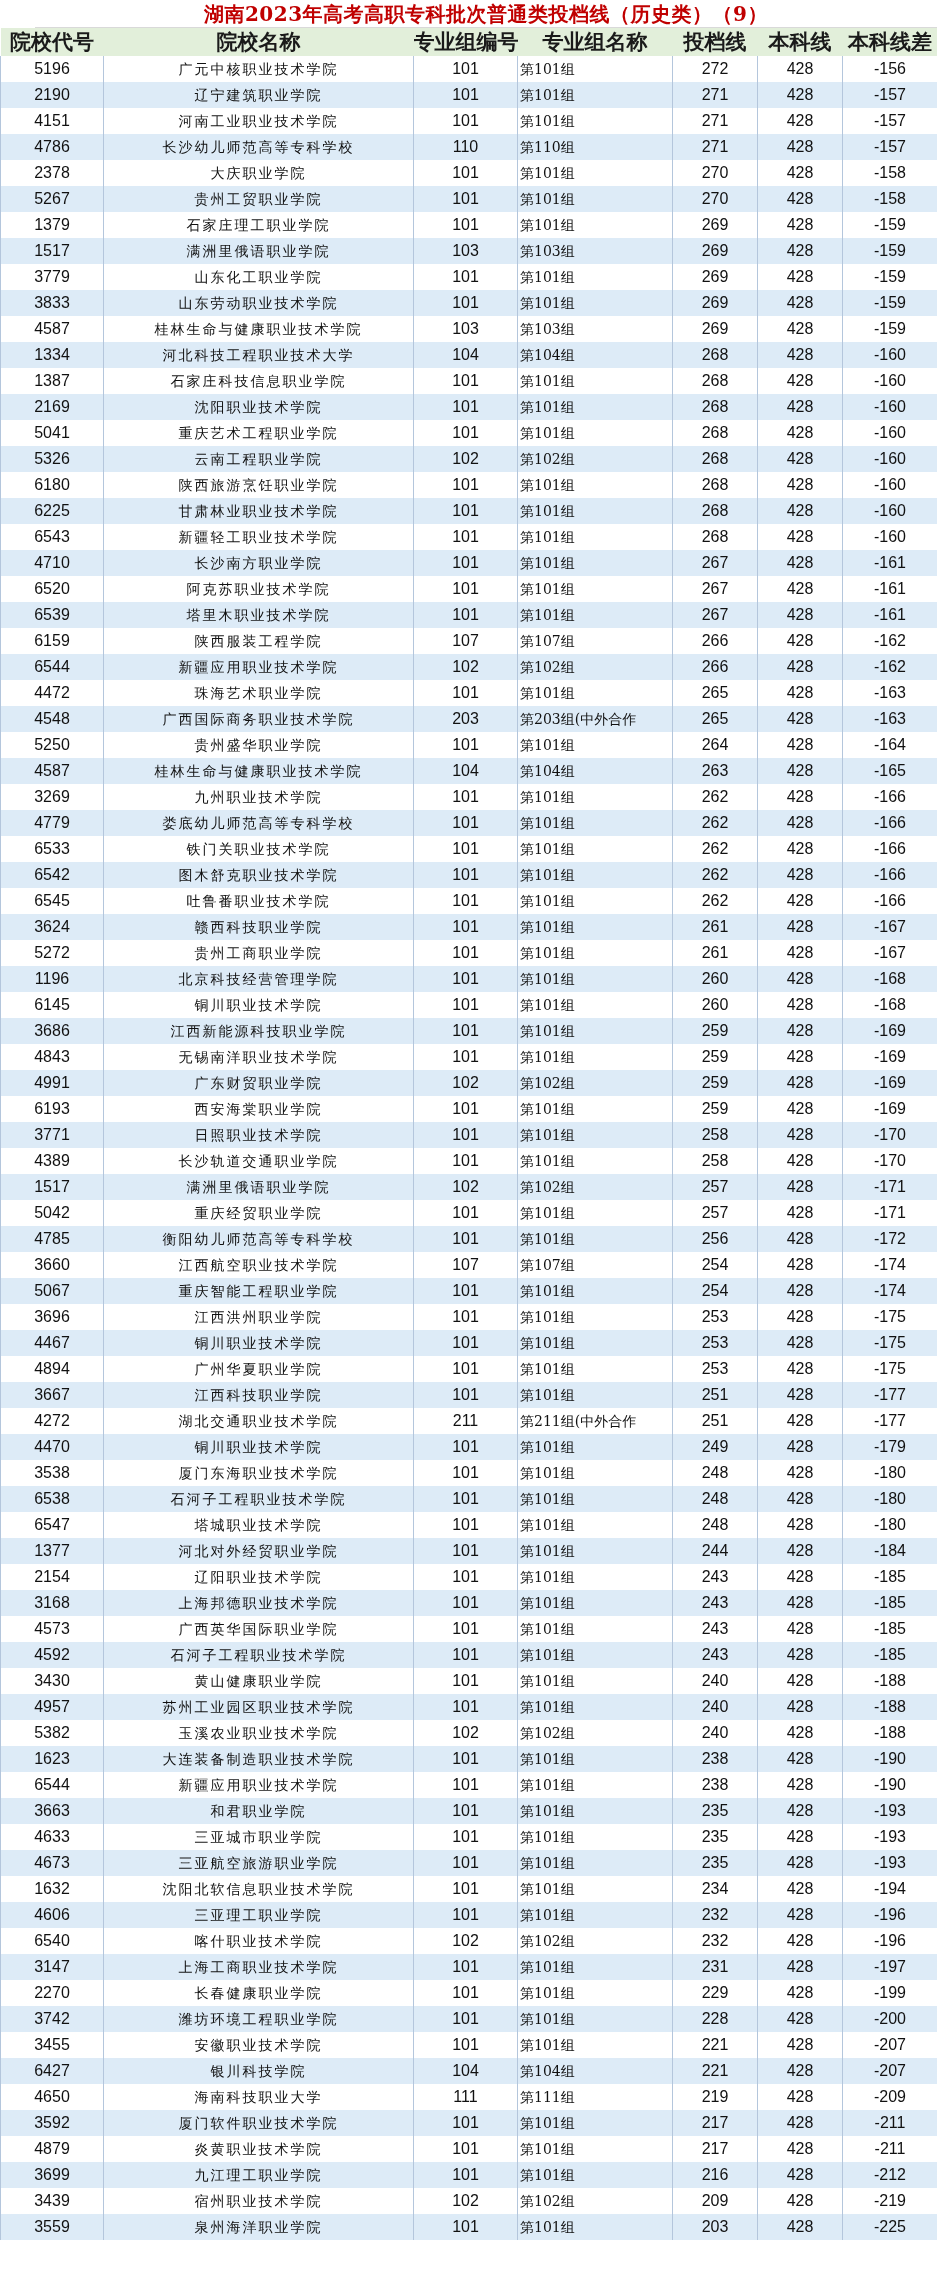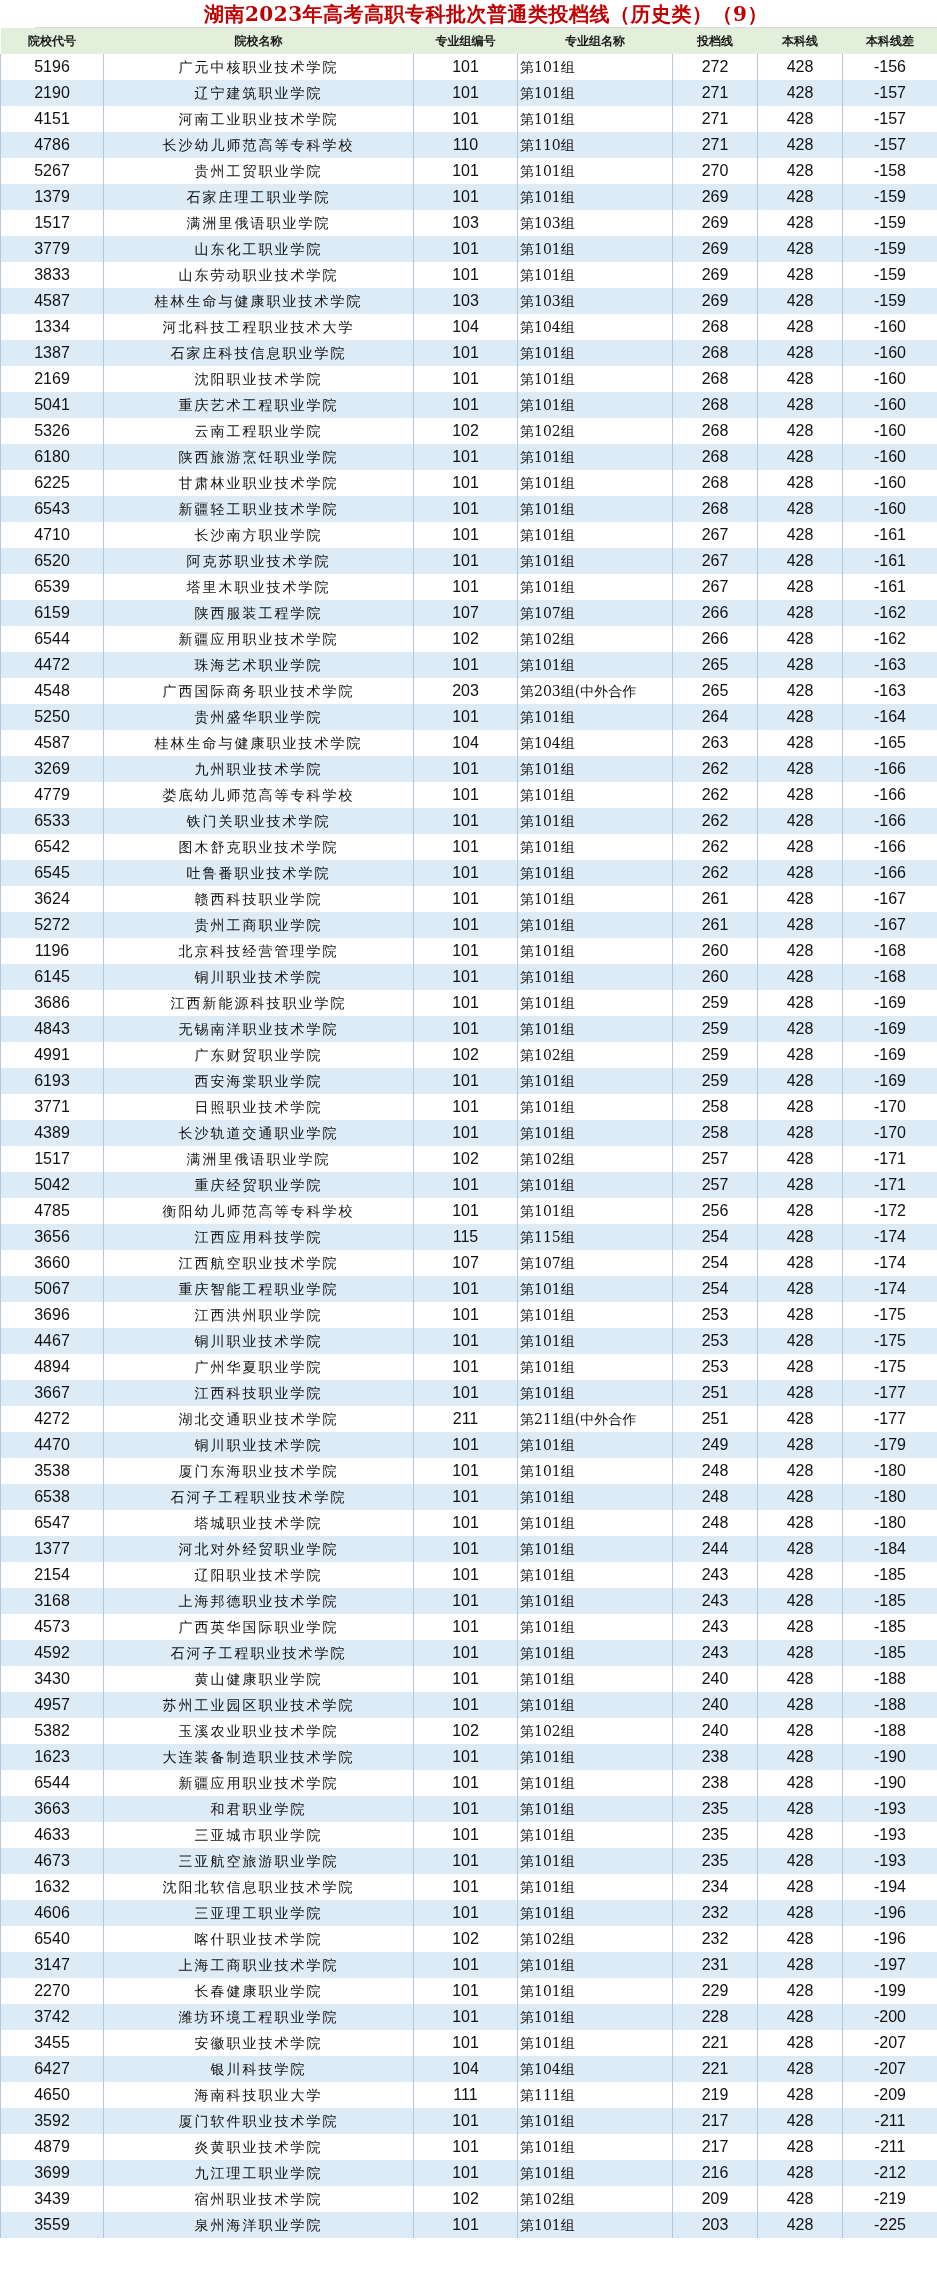--- a/index.html
+++ b/index.html
@@ -10,21 +10,21 @@
     color: #c00000; font-weight: bold; font-size: 20px;
     font-family: "DejaVu Serif", "Liberation Serif", serif;
     background: #ffffff; border-bottom: 1px solid #d9d9d9; box-sizing: border-box;
     letter-spacing: 0.5px; white-space: nowrap; overflow: hidden; margin-left: 35px;
   }
   table { border-collapse: collapse; table-layout: fixed; width: 937px; }
   col.c0 { width: 103px; } col.c1 { width: 310px; } col.c2 { width: 104px; }
   col.c3 { width: 155px; } col.c4 { width: 85px; } col.c5 { width: 85px; } col.c6 { width: 95px; }
   thead th {
     height: 26px; padding: 0; background: #e2efda; color: #1a1a1a;
-    font-size: 12px; font-weight: bold; text-align: center;
+    font-size: 21px; font-weight: bold; text-align: center;
     font-family: "DejaVu Sans", "Liberation Sans", sans-serif;
     border-left: none; border-right: none; white-space: nowrap; overflow: hidden;
   }
   tbody td {
     height: 26px; padding: 0; font-size: 15px; color: #111111; text-align: center;
     border-left: 1px solid #b4c6dc; border-right: 1px solid #b4c6dc;
     white-space: nowrap; overflow: hidden; line-height: 26px;
   }
   tbody td.num { font-family: "Liberation Sans", "DejaVu Sans", sans-serif; font-size: 16px; }
   tbody td.name { font-family: "DejaVu Serif", "Liberation Serif", serif; letter-spacing: 2px; font-size: 14px; }
@@ -90,20 +90,29 @@
         <tr>
           <td class="num">4786</td>
           <td class="name">长沙幼儿师范高等专科学校</td>
           <td class="num">110</td>
           <td class="group">第110组</td>
           <td class="num">271</td>
           <td class="num">428</td>
           <td class="num">-157</td>
         </tr>
         <tr>
+          <td class="num">2378</td>
+          <td class="name">大庆职业学院</td>
+          <td class="num">101</td>
+          <td class="group">第101组</td>
+          <td class="num">270</td>
+          <td class="num">428</td>
+          <td class="num">-158</td>
+        </tr>
+        <tr>
           <td class="num">5267</td>
           <td class="name">贵州工贸职业学院</td>
           <td class="num">101</td>
           <td class="group">第101组</td>
           <td class="num">270</td>
           <td class="num">428</td>
           <td class="num">-158</td>
         </tr>
         <tr>
           <td class="num">1379</td>
@@ -459,29 +468,20 @@
         <tr>
           <td class="num">4785</td>
           <td class="name">衡阳幼儿师范高等专科学校</td>
           <td class="num">101</td>
           <td class="group">第101组</td>
           <td class="num">256</td>
           <td class="num">428</td>
           <td class="num">-172</td>
         </tr>
         <tr>
-          <td class="num">3656</td>
-          <td class="name">江西应用科技学院</td>
-          <td class="num">115</td>
-          <td class="group">第115组</td>
-          <td class="num">254</td>
-          <td class="num">428</td>
-          <td class="num">-174</td>
-        </tr>
-        <tr>
           <td class="num">3660</td>
           <td class="name">江西航空职业技术学院</td>
           <td class="num">107</td>
           <td class="group">第107组</td>
           <td class="num">254</td>
           <td class="num">428</td>
           <td class="num">-174</td>
         </tr>
         <tr>
           <td class="num">5067</td>

